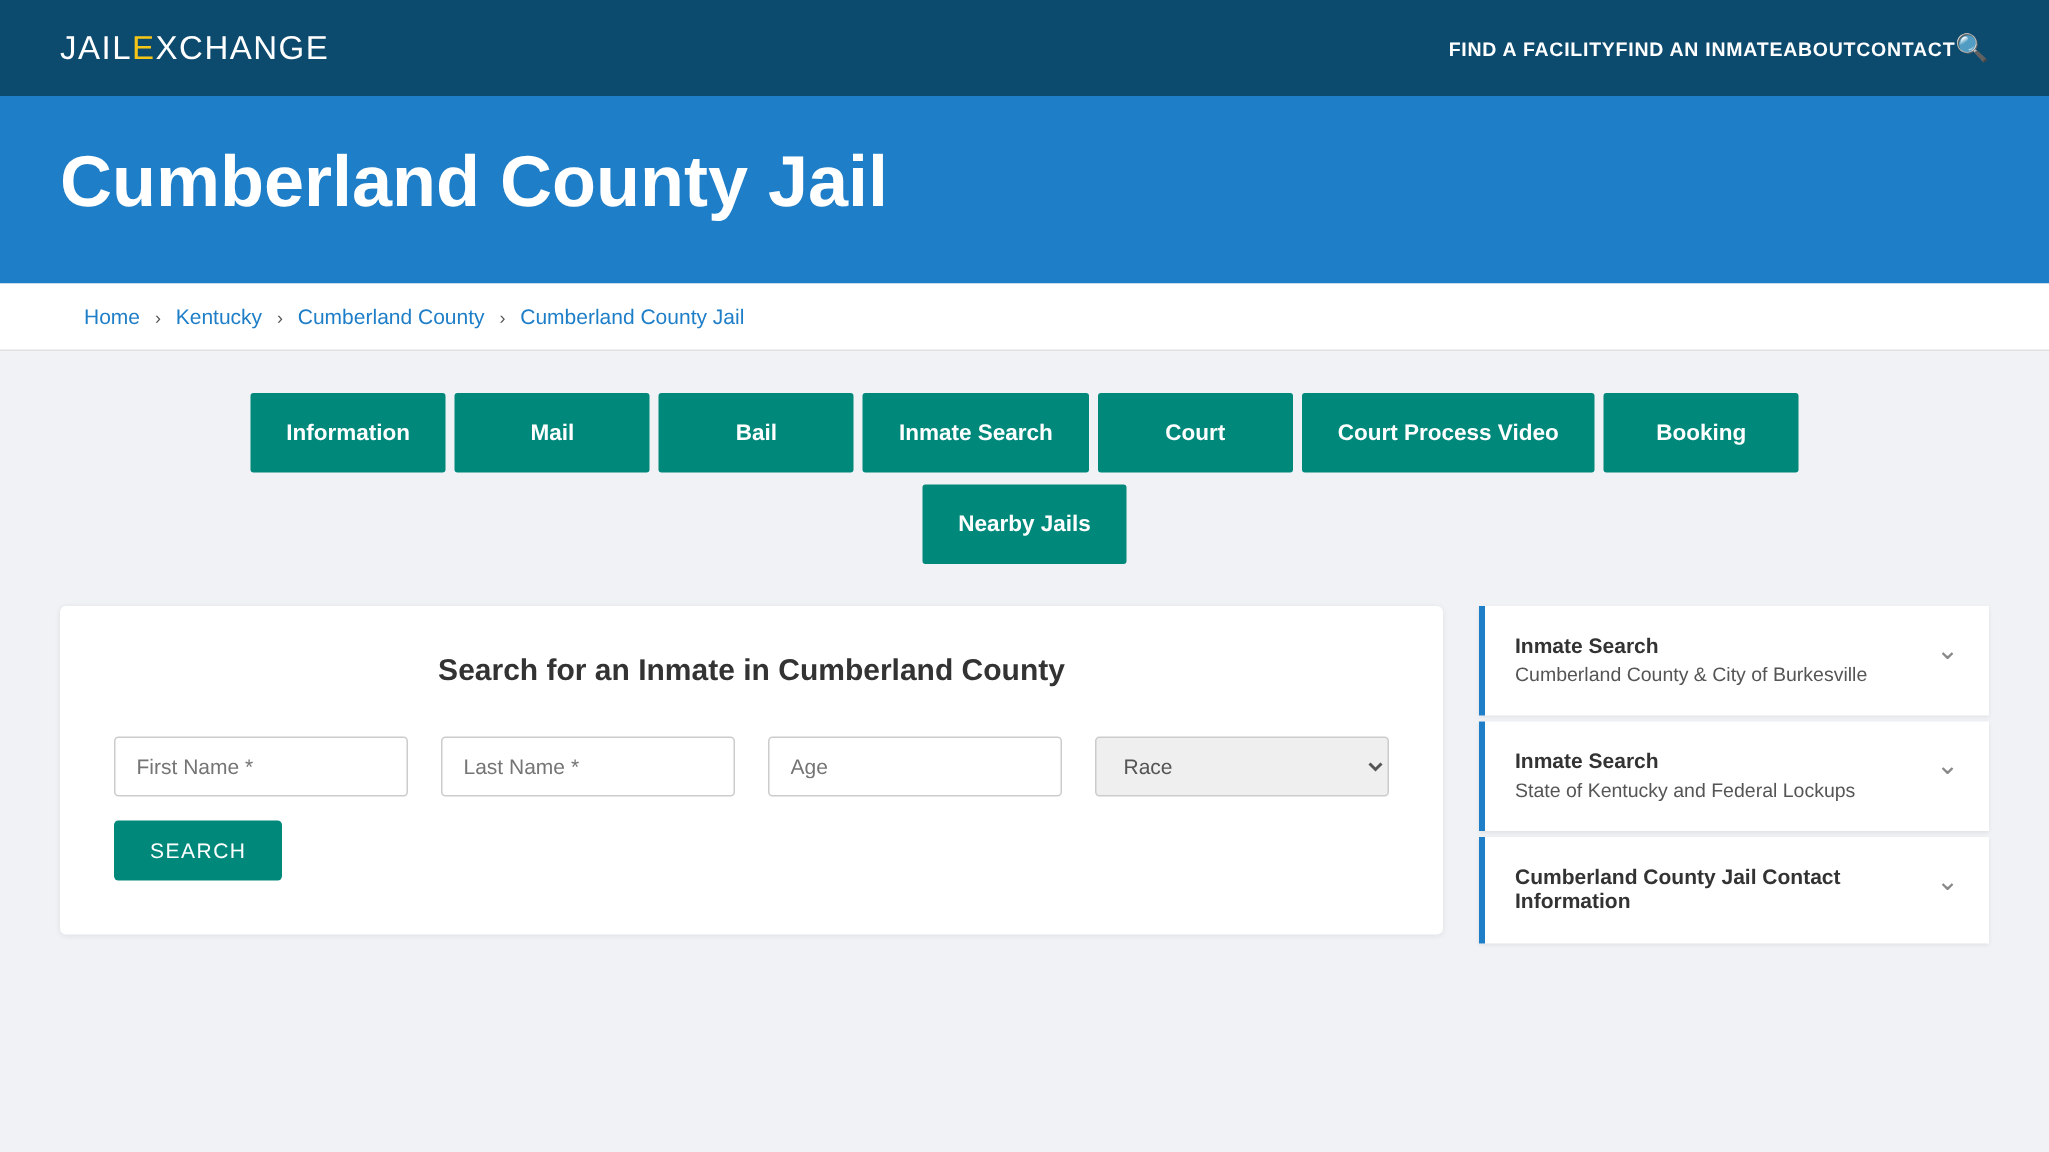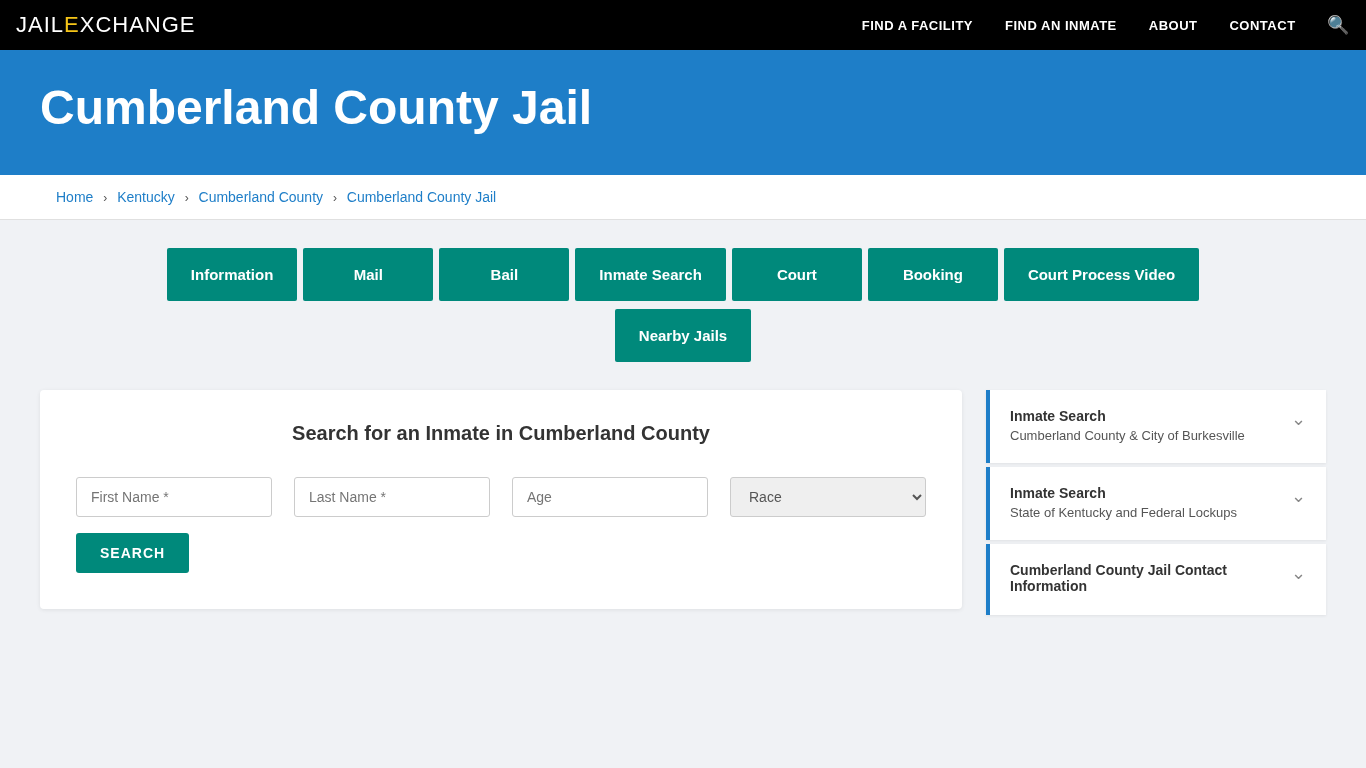--- a/index.html
+++ b/index.html
@@ -1,42 +1,41 @@
 <!DOCTYPE html>
 <html><head>
   <meta charset="utf-8">
   <style>
     * { margin: 0; padding: 0; box-sizing: border-box; }
     body { font-family: Arial, sans-serif; background: #f0f2f5; color: #333; font-size: 16px; }
 
     
     .navbar {
-      background: #000000;
+      background: #0c4a6e;
       display: flex;
       align-items: center;
       justify-content: space-between;
-      padding: 0 16px;
-      height: 50px;
+      padding: 0 40px;
+      height: 64px;
       position: relative;
     }
     .navbar-logo {
       font-size: 22px;
       font-weight: 900;
       color: #fff;
       letter-spacing: 1px;
     }
     .navbar-logo span {
       color: #fff;
       font-weight: 300;
     }
     .navbar-logo .x { color: #f5c518; }
     .navbar-links {
       display: flex;
       align-items: center;
-      gap: 32px;
     }
     .navbar-links a {
       color: #fff;
       text-decoration: none;
       font-size: 13px;
       font-weight: 700;
       letter-spacing: 0.5px;
       text-transform: uppercase;
     }
     .search-icon {
@@ -143,21 +142,21 @@
       color: #555;
       flex: 1;
       min-width: 100px;
     }
     .search-btn {
       background: #00897b;
       color: #fff;
       border: none;
       padding: 12px 24px;
       font-size: 14px;
-      font-weight: 700;
+      font-weight: 400;
       letter-spacing: 1px;
       border-radius: 3px;
       cursor: pointer;
     }
 
     
     .info-card {
       background: #fff;
       border-radius: 4px;
       padding: 28px 36px 28px 36px;
@@ -240,22 +239,22 @@
 </div>
 
 <div class="main-wrapper">
 
   <div class="tabs-row">
     <button class="tab-btn">Information</button>
     <button class="tab-btn">Mail</button>
     <button class="tab-btn">Bail</button>
     <button class="tab-btn">Inmate Search</button>
     <button class="tab-btn">Court</button>
+    <button class="tab-btn">Court Process Video</button>
     <button class="tab-btn">Booking</button>
-    <button class="tab-btn">Court Process Video</button>
   </div>
 
   <div class="tabs-row-2">
     <button class="tab-btn">Nearby Jails</button>
   </div>
 
   <div class="content-grid">
 
     <div>
 

